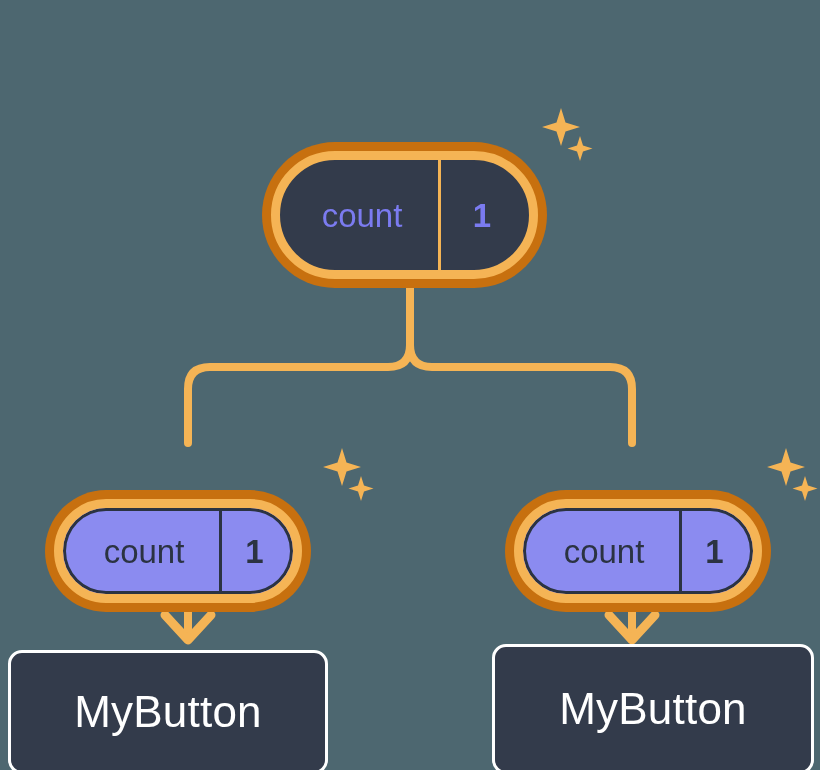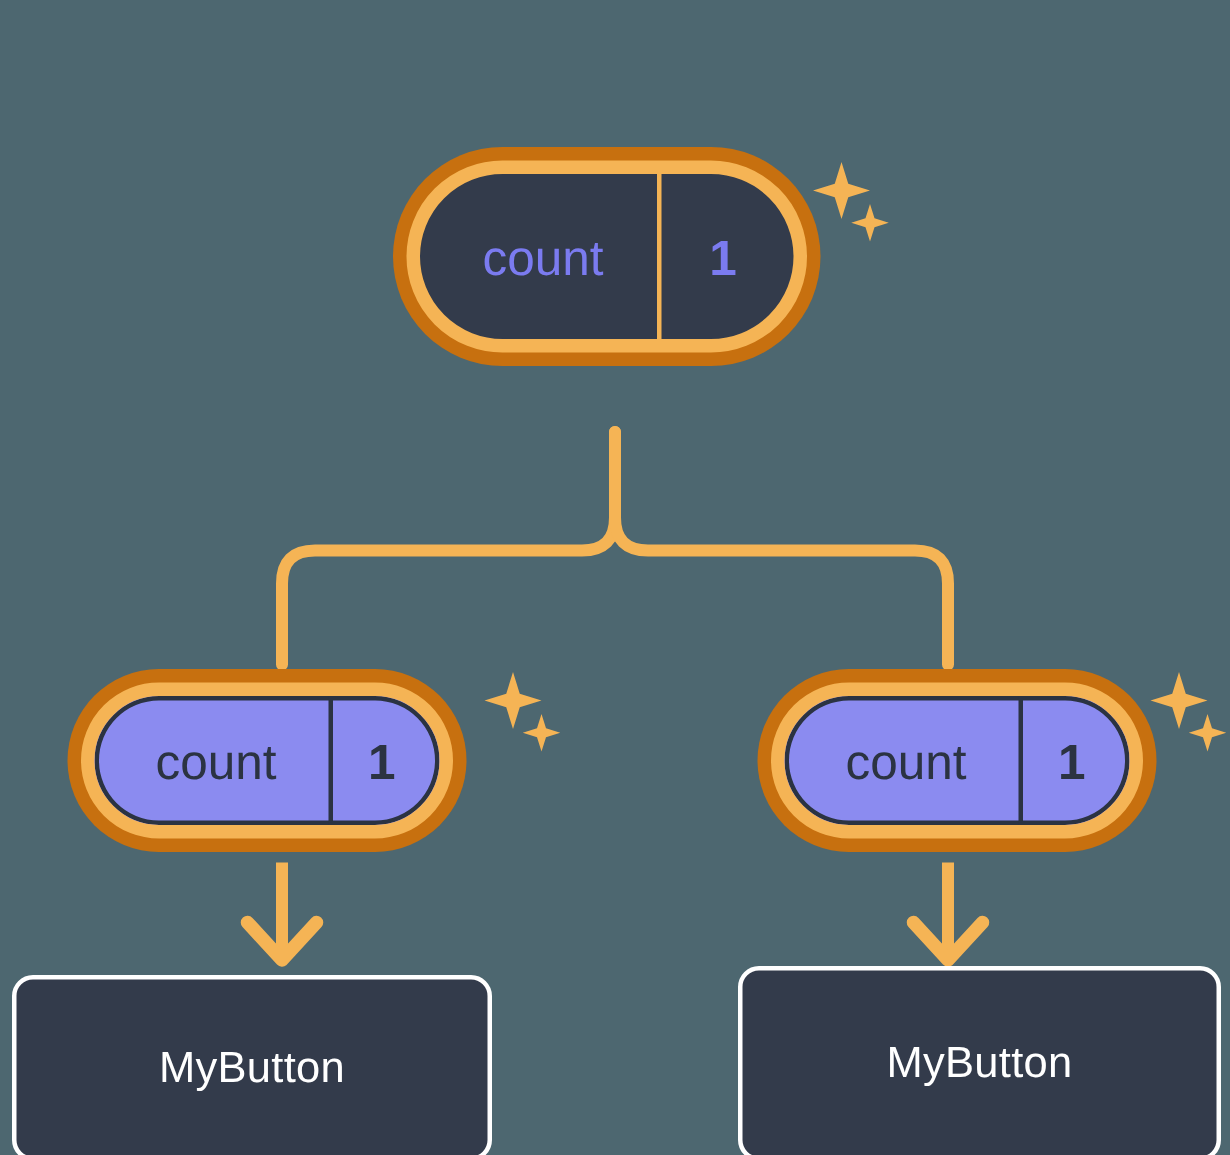--- a/index.html
+++ b/index.html
@@ -63,36 +63,37 @@
     width: 320px;
     height: 124px;
   }
   #card-leaf-right {
     left: 492px;
     top: 644px;
     width: 322px;
     height: 130px;
   }
   #card-leaf-left .card-title,
-  #card-leaf-right .card-title { font-size: 29px; }
+  #card-leaf-right .card-title { font-size: 44px; }
 
   
   .pill-wrap {
     position: absolute;
   }
   .pill {
     position: relative;
     box-sizing: border-box;
     display: flex;
     align-items: stretch;
     border-radius: 999px;
     
     border: 9px solid #f5b455;
     box-shadow: 0 0 0 9px #c7700f;
     overflow: hidden;
+    margin-top: 44px;
   }
   .pill-cell {
     display: flex;
     align-items: center;
     justify-content: center;
     box-sizing: border-box;
   }
   .pill-key {
     padding: 0 16px 0 22px;
   }

